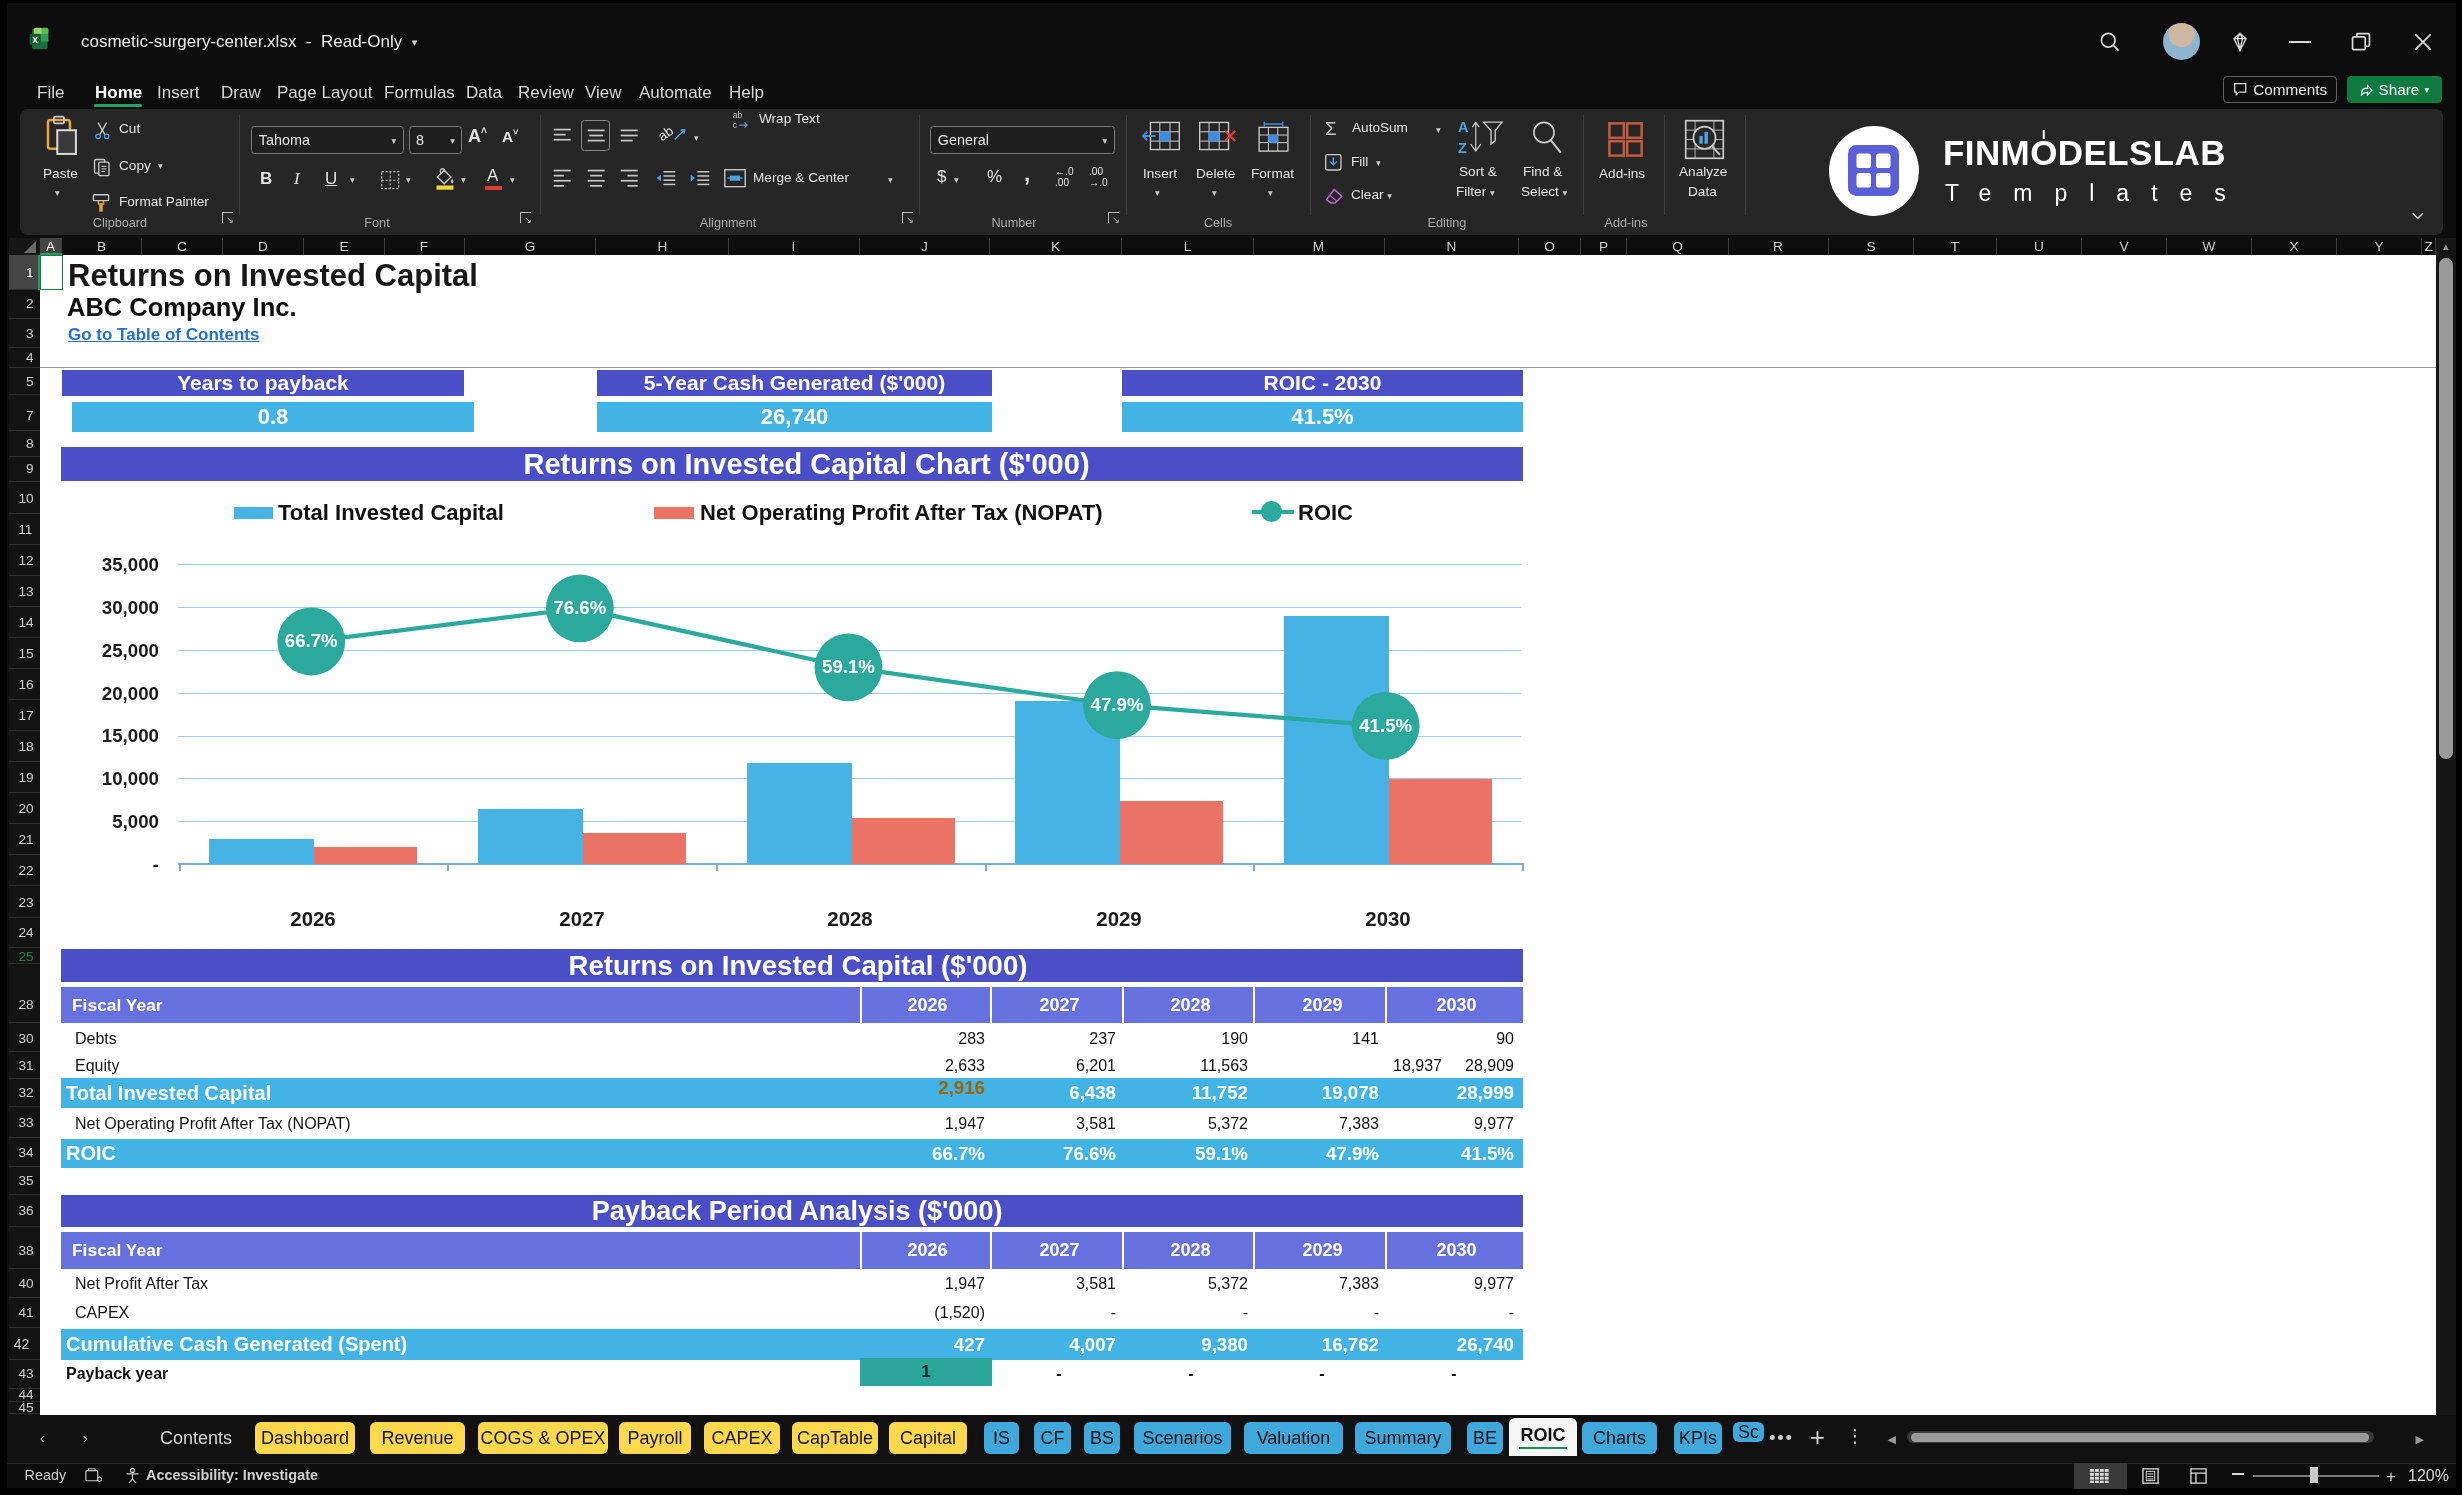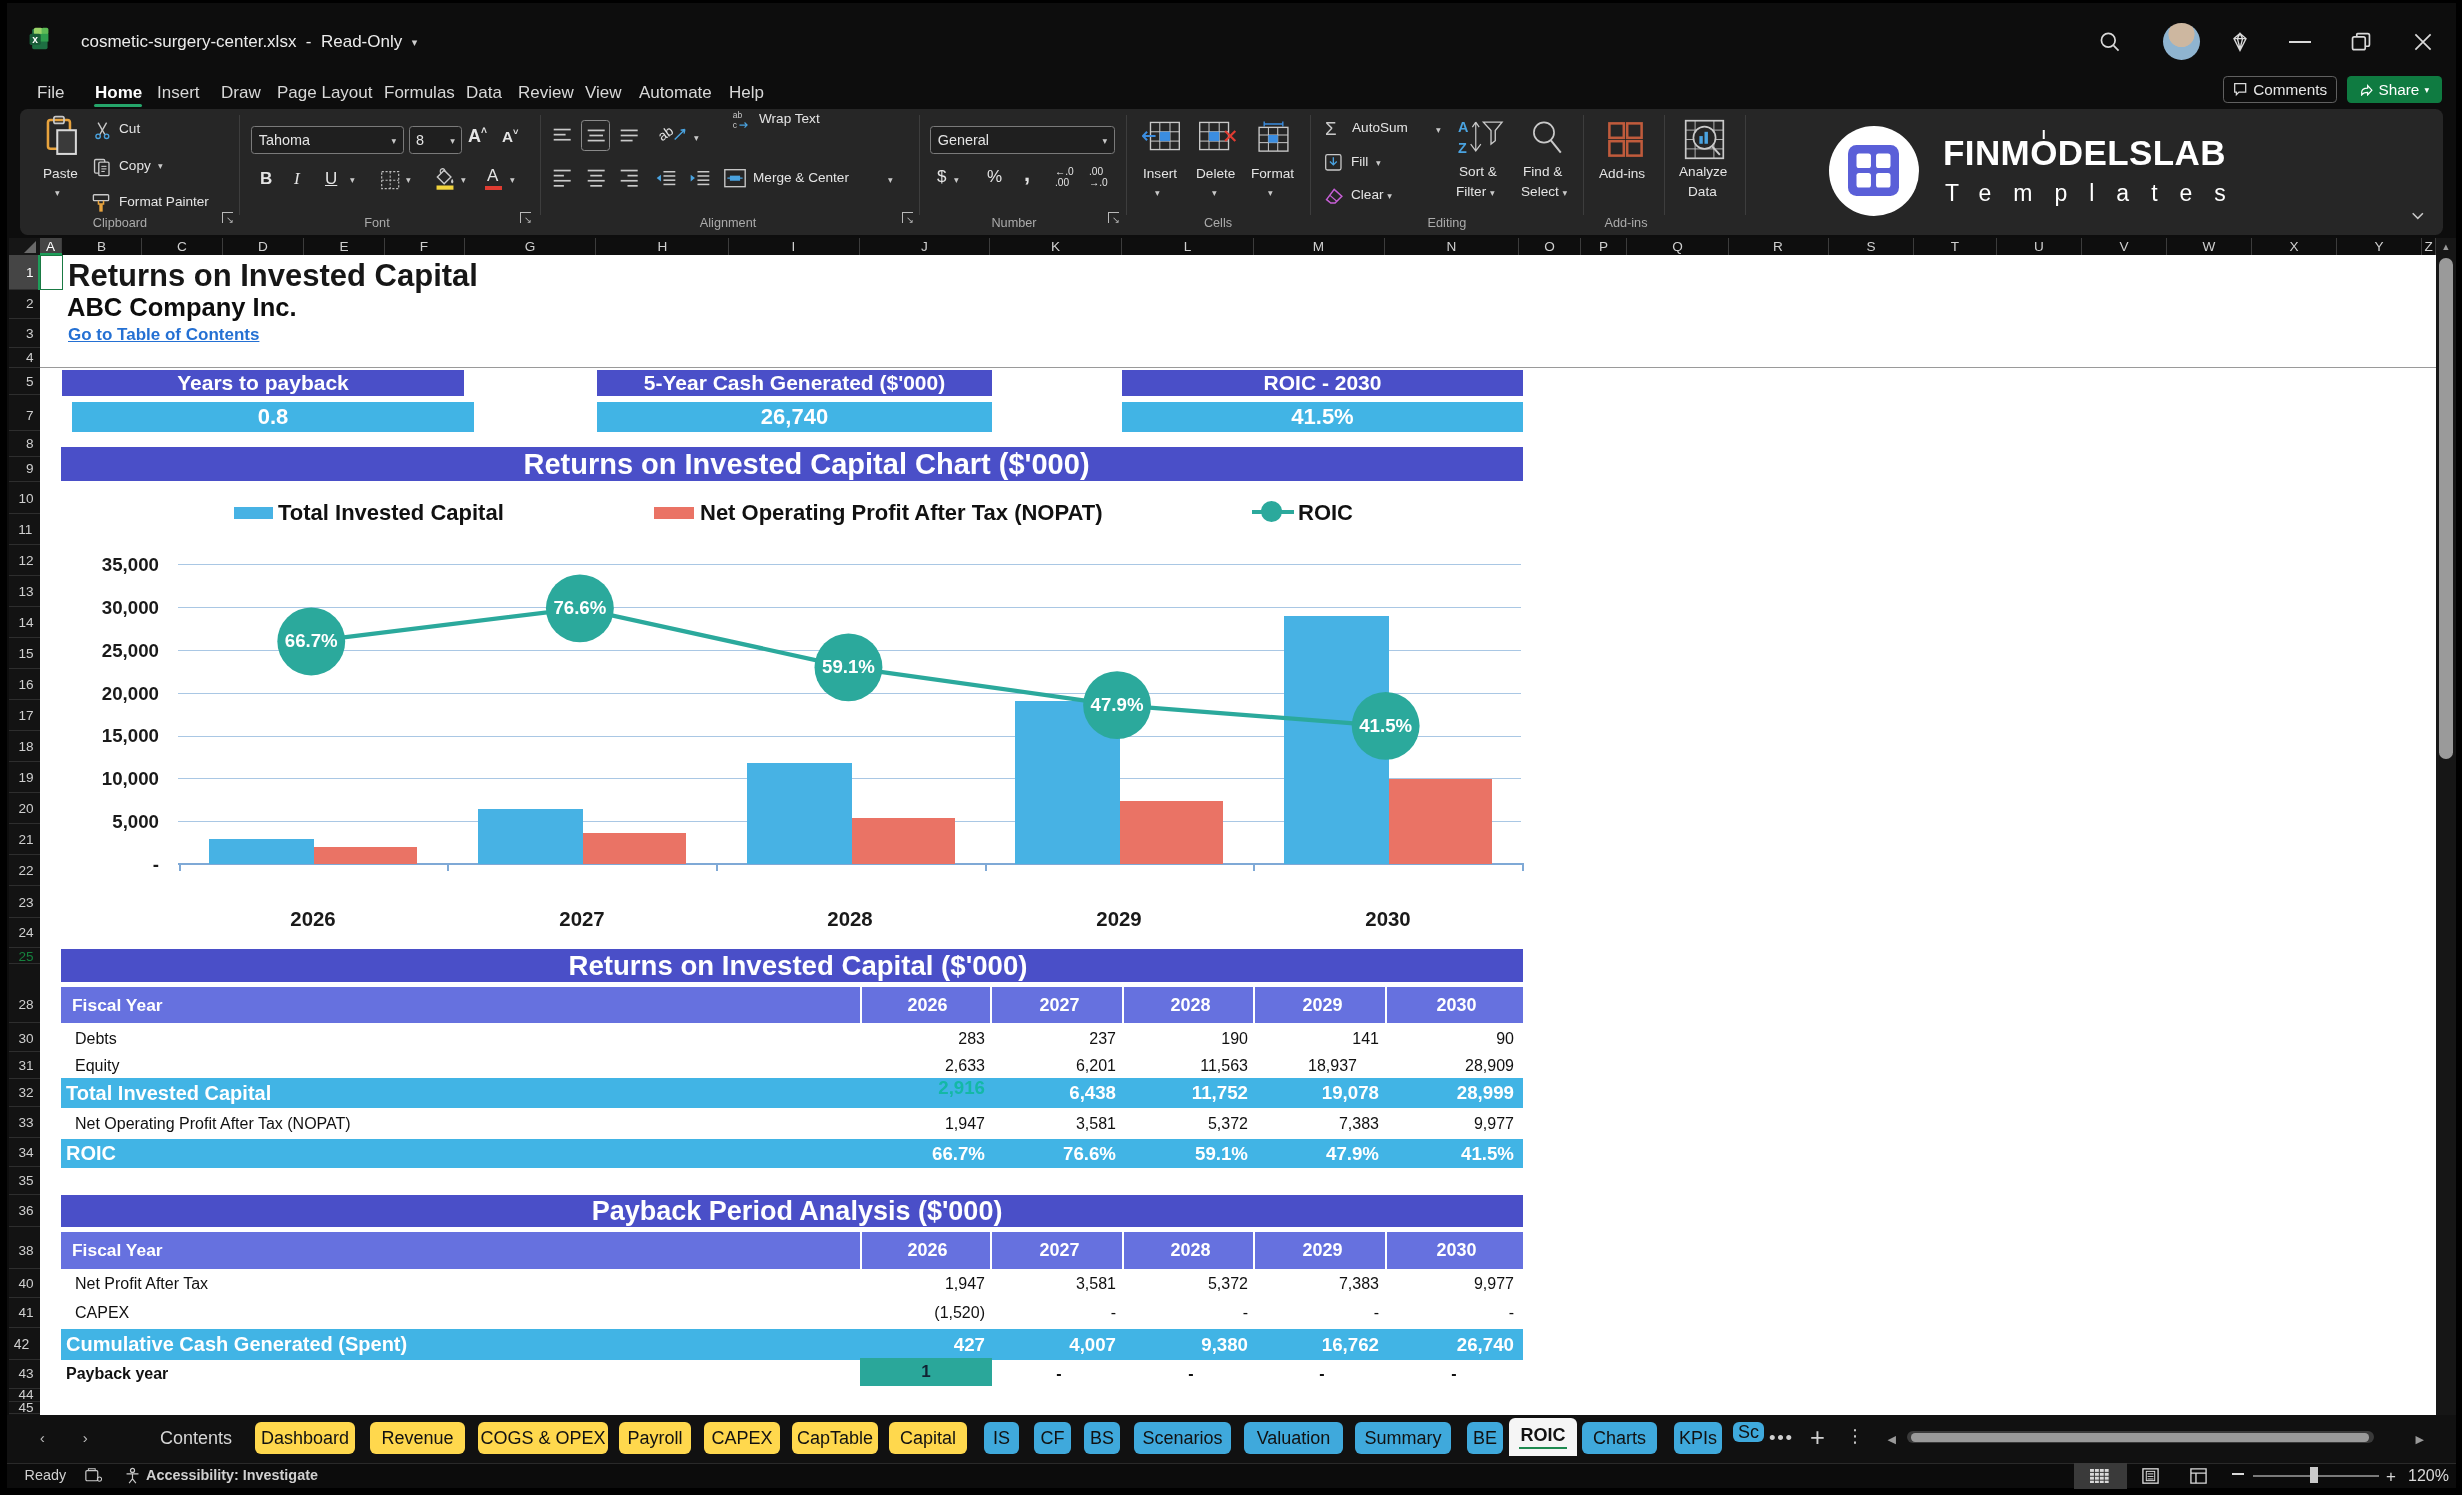--- a/index.html
+++ b/index.html
@@ -512,25 +512,25 @@
   <div class="abs flex" style="left:75px;top:1026px;height:26px;font-size:16px;color:#111;">Debts</div>
   <div class="abs" style="left:841px;top:1026px;width:144px;height:26px;font-size:16px;color:#111;display:flex;align-items:center;justify-content:flex-end;">283</div>
   <div class="abs" style="left:972px;top:1026px;width:144px;height:26px;font-size:16px;color:#111;display:flex;align-items:center;justify-content:flex-end;">237</div>
   <div class="abs" style="left:1104px;top:1026px;width:144px;height:26px;font-size:16px;color:#111;display:flex;align-items:center;justify-content:flex-end;">190</div>
   <div class="abs" style="left:1235px;top:1026px;width:144px;height:26px;font-size:16px;color:#111;display:flex;align-items:center;justify-content:flex-end;">141</div>
   <div class="abs" style="left:1370px;top:1026px;width:144px;height:26px;font-size:16px;color:#111;display:flex;align-items:center;justify-content:flex-end;">90</div>
   <div class="abs flex" style="left:75px;top:1052px;height:27px;font-size:16px;color:#111;">Equity</div>
   <div class="abs" style="left:841px;top:1052px;width:144px;height:27px;font-size:16px;color:#111;display:flex;align-items:center;justify-content:flex-end;">2,633</div>
   <div class="abs" style="left:972px;top:1052px;width:144px;height:27px;font-size:16px;color:#111;display:flex;align-items:center;justify-content:flex-end;">6,201</div>
   <div class="abs" style="left:1104px;top:1052px;width:144px;height:27px;font-size:16px;color:#111;display:flex;align-items:center;justify-content:flex-end;">11,563</div>
-  <div class="abs" style="left:1213px;top:1052px;width:144px;height:27px;font-size:16px;color:#111;display:flex;align-items:center;justify-content:flex-end;text-align:center;">18,937</div>
+  <div class="abs" style="left:1298px;top:1052px;width:144px;height:27px;font-size:16px;color:#111;display:flex;align-items:center;justify-content:flex-end;text-align:center;">18,937</div>
   <div class="abs" style="left:1370px;top:1052px;width:144px;height:27px;font-size:16px;color:#111;display:flex;align-items:center;justify-content:flex-end;">28,909</div>
   <div class="abs" style="left:61px;top:1078px;width:1462px;height:30px;background:#41b4e5;"></div>
   <div class="abs flex" style="left:66px;top:1078px;height:30px;font-size:20px;color:#fff;font-weight:bold;">Total Invested Capital</div>
-  <div class="abs" style="left:841px;top:1078px;width:144px;height:20px;font-size:18.7px;color:#14b8a6;font-weight:bold;display:flex;align-items:center;justify-content:flex-end;">2,916</div>
+  <div class="abs" style="left:841px;top:1078px;width:144px;height:20px;font-size:18.7px;color:#a16207;font-weight:bold;display:flex;align-items:center;justify-content:flex-end;">2,916</div>
   <div class="abs" style="left:972px;top:1078px;width:144px;height:30px;font-size:18.7px;color:#fff;font-weight:bold;display:flex;align-items:center;justify-content:flex-end;">6,438</div>
   <div class="abs" style="left:1104px;top:1078px;width:144px;height:30px;font-size:18.7px;color:#fff;font-weight:bold;display:flex;align-items:center;justify-content:flex-end;">11,752</div>
   <div class="abs" style="left:1235px;top:1078px;width:144px;height:30px;font-size:18.7px;color:#fff;font-weight:bold;display:flex;align-items:center;justify-content:flex-end;">19,078</div>
   <div class="abs" style="left:1370px;top:1078px;width:144px;height:30px;font-size:18.7px;color:#fff;font-weight:bold;display:flex;align-items:center;justify-content:flex-end;">28,999</div>
   <div class="abs flex" style="left:75px;top:1108px;height:31px;font-size:16px;color:#111;">Net Operating Profit After Tax (NOPAT)</div>
   <div class="abs" style="left:841px;top:1108px;width:144px;height:31px;font-size:16px;color:#111;display:flex;align-items:center;justify-content:flex-end;">1,947</div>
   <div class="abs" style="left:972px;top:1108px;width:144px;height:31px;font-size:16px;color:#111;display:flex;align-items:center;justify-content:flex-end;">3,581</div>
   <div class="abs" style="left:1104px;top:1108px;width:144px;height:31px;font-size:16px;color:#111;display:flex;align-items:center;justify-content:flex-end;">5,372</div>
   <div class="abs" style="left:1235px;top:1108px;width:144px;height:31px;font-size:16px;color:#111;display:flex;align-items:center;justify-content:flex-end;">7,383</div>
   <div class="abs" style="left:1370px;top:1108px;width:144px;height:31px;font-size:16px;color:#111;display:flex;align-items:center;justify-content:flex-end;">9,977</div>

